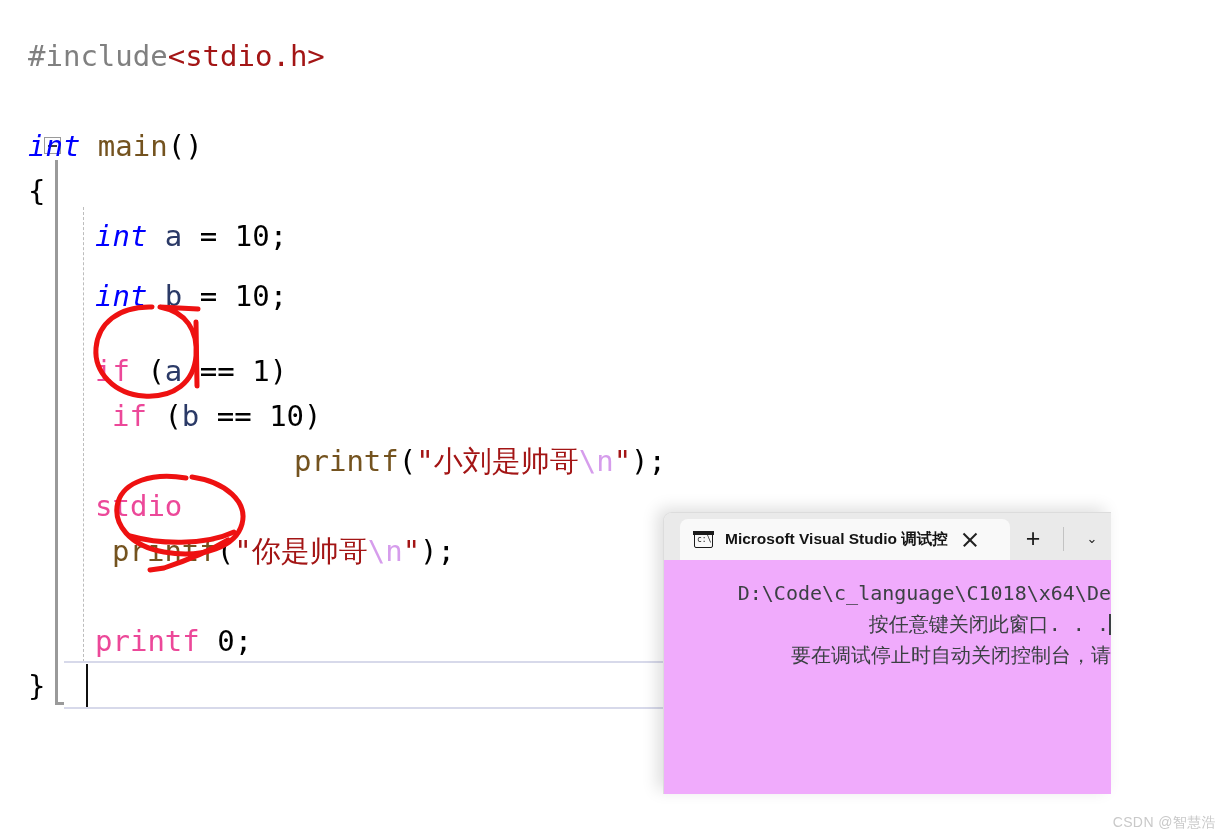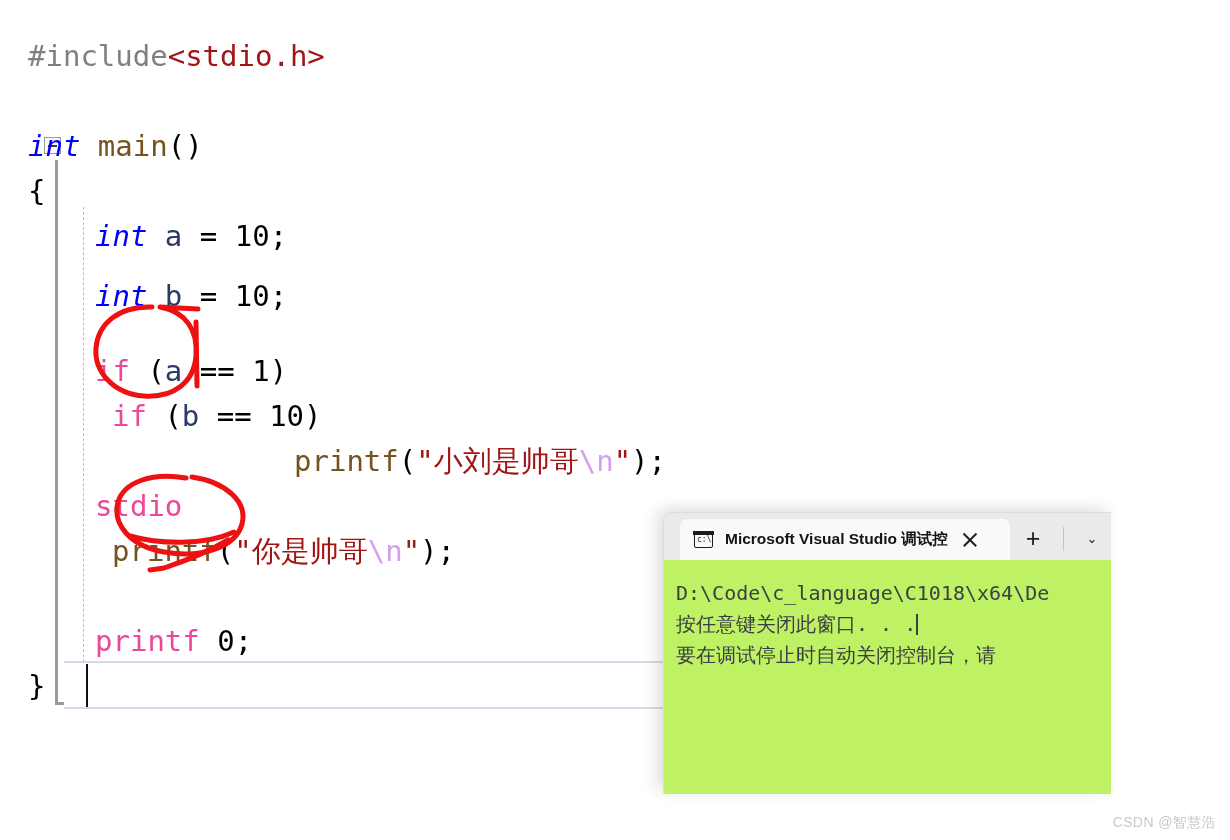--- a/index.html
+++ b/index.html
@@ -247,24 +247,25 @@
     text-align: center;
     font-family: "Liberation Sans", sans-serif;
   }
 
   #console-body {
     position: absolute;
     left: 0;
     top: 47px;
     width: 447px;
     height: 234px;
-    background: #bef264;
+    background: #f0abfc;
     padding: 18px 0 0 12px;
     box-sizing: border-box;
     overflow: hidden;
+    text-align: right;
   }
   .console-line {
     font-family: "DejaVu Sans Mono", monospace;
     font-size: 20px;
     line-height: 31px;
     color: #3b4043;
     white-space: pre;
   }
   .console-caret {
     display: inline-block;

